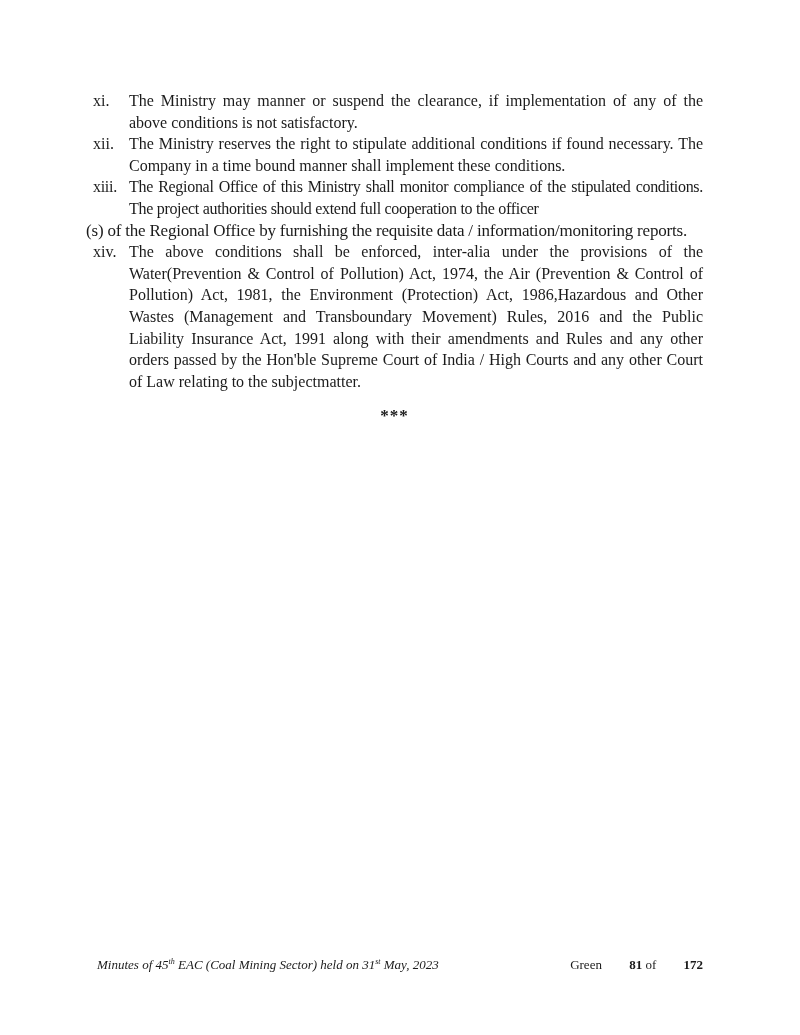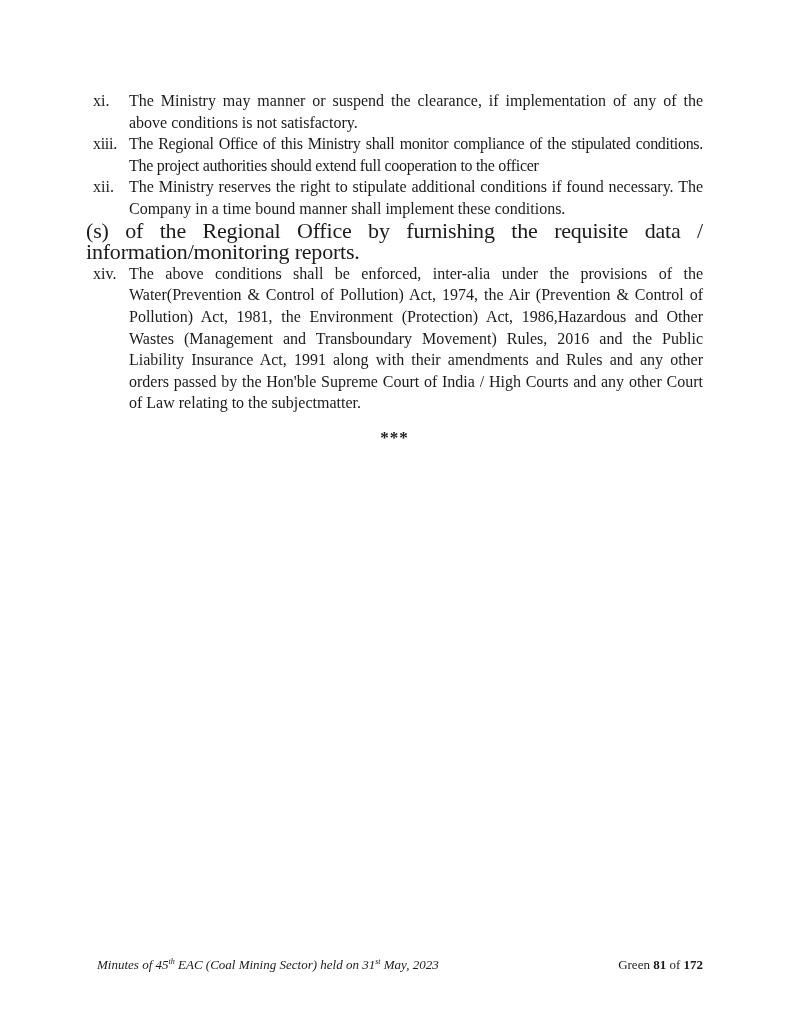--- a/index.html
+++ b/index.html
@@ -28,21 +28,21 @@
   }
   .item .num {
     position: absolute;
     left: 7px;                   
     top: 0;
     text-align: left;
   }
   .item.tight { letter-spacing: -0.3px; }
   .hang {
     text-align: justify;
-    font-size: 22px;
+    font-size: 17px;
     line-height: 21.6px;
     letter-spacing: -0.2px;
   }
   .stars {
     margin-top: 14px;
     text-align: center;
     font-size: 17px;
     font-weight: bold;
     letter-spacing: 1px;
   }
@@ -57,42 +57,42 @@
     font-size: 13px;
     line-height: 14px;
   }
   .footer-left { font-style: italic; }
   .footer-left sup, .footer sup {
     font-size: 0.62em;
     vertical-align: super;
     line-height: 0;
   }
   .footer-right { font-style: normal; }
-  .footer-right .bold { font-weight: bold; }
+  .footer-right .bold { font-weight: bold; margin-left: 24px; }
 </style>
 </head>
 <body>
 
 <div class="page">
 
   <div class="content">
 
     <div class="item">
       <span class="num">xi.</span>
       <span>The Ministry may manner or suspend the clearance, if implementation of any of the above conditions is not satisfactory.</span>
     </div>
 
+    <div class="item">
+      <span class="num">xii.</span>
+      <span>The Ministry reserves the right to stipulate additional conditions if found necessary. The Company in a time bound manner shall implement these conditions.</span>
+    </div>
+
     <div class="item tight">
       <span class="num">xiii.</span>
       <span>The Regional Office of this Ministry shall monitor compliance of the stipulated conditions. The project authorities should extend full cooperation to the officer</span>
-    </div>
-
-    <div class="item">
-      <span class="num">xii.</span>
-      <span>The Ministry reserves the right to stipulate additional conditions if found necessary. The Company in a time bound manner shall implement these conditions.</span>
     </div>
 
     <p class="hang">(s) of the Regional Office by furnishing the requisite data / information/monitoring reports.</p>
 
     <div class="item">
       <span class="num">xiv.</span>
       <span>The above conditions shall be enforced, inter-alia under the provisions of the Water(Prevention &amp; Control of Pollution) Act, 1974, the Air (Prevention &amp; Control of Pollution) Act, 1981, the Environment (Protection) Act, 1986,Hazardous and Other Wastes (Management and Transboundary Movement) Rules, 2016 and the Public Liability Insurance Act, 1991 along with their amendments and Rules and any other orders passed by the Hon'ble Supreme Court of India / High Courts and any other Court of Law relating to the subjectmatter.</span>
     </div>
 
 

